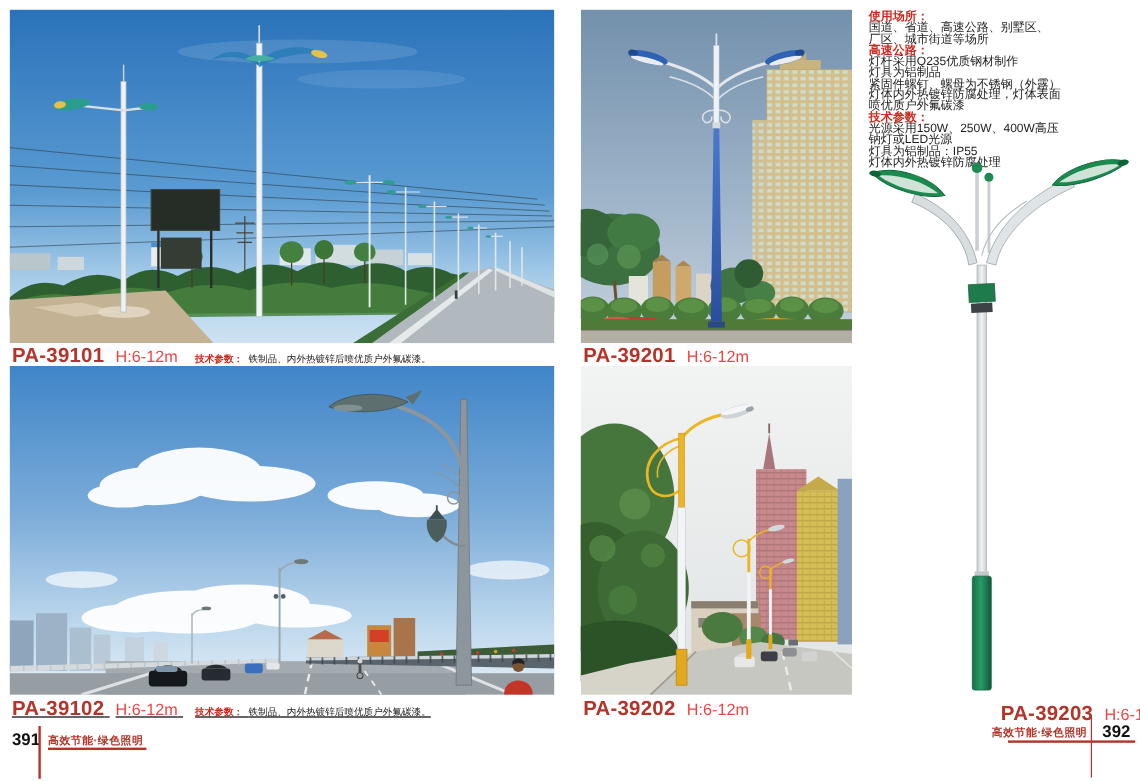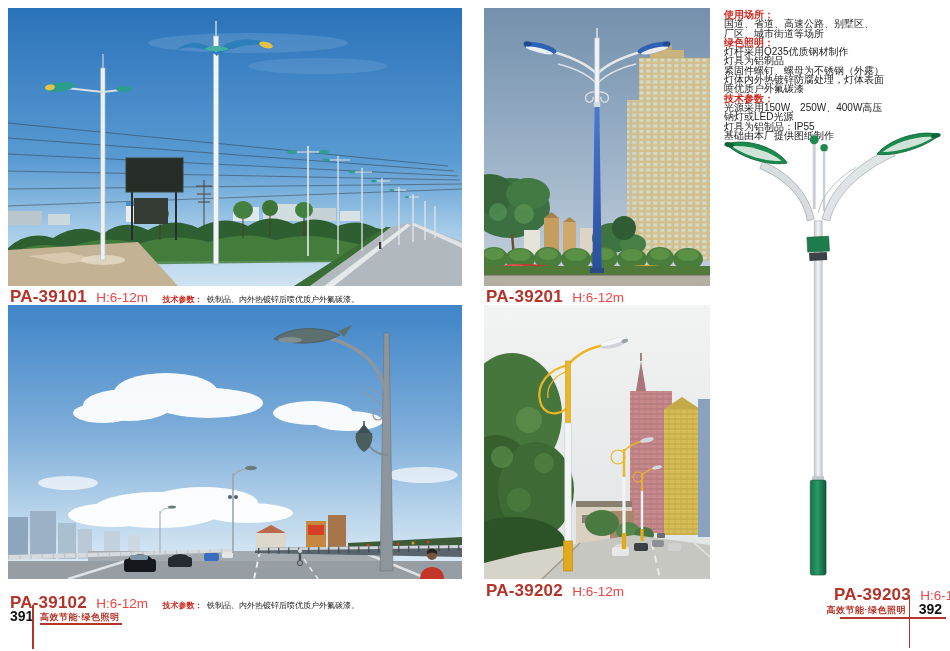--- a/index.html
+++ b/index.html
@@ -233,21 +233,21 @@
       <path d="M266,34 C280,22 312,20 332,30 C314,40 284,40 266,34 Z" fill="#5d6f6e" stroke="#47585a" stroke-width="0.8"></path>
       <path d="M330,26 L344,20 L336,32 Z" fill="#5d6f6e"></path>
       <ellipse cx="282" cy="35" rx="12" ry="3" fill="#8ea0a0" opacity="0.7"></ellipse>
       <path d="M380,150 C368,150 360,142 357,134" stroke="#828c92" stroke-width="2" fill="none"></path>
       <line x1="356" y1="116" x2="356" y2="120" stroke="#3d4f50" stroke-width="1.5"></line>
       <path d="M349,128 L363,128 L356,119 Z" fill="#3d4f50"></path>
       <path d="M348,128 C346,138 352,145 356,147 C360,145 366,138 364,128 Z" fill="#4a5e5e"></path>
     </g>
   </svg>
 
-  <div class="label-row" style="left:10px;top:593px;">
+  <div class="label-row" style="left:10px;top:581px;text-decoration:underline;">
     <span class="code">PA-39102</span>
     <span class="hval">H:6-12m</span>
     <span class="slabel">技术参数：</span>
     <span class="stext">铁制品、内外热镀锌后喷优质户外氟碳漆。</span>
   </div>
 
   <svg class="photo" style="left:484px;top:8px;" width="226" height="278" viewBox="0 0 226 278">
     <defs>
       <linearGradient id="sky3" x1="0" y1="0" x2="0" y2="1">
         <stop offset="0" stop-color="#7390ac"></stop>
@@ -436,31 +436,31 @@
 
   <div class="label-row" style="left:486px;top:581px;">
     <span class="code">PA-39202</span>
     <span class="hval">H:6-12m</span>
   </div>
 
   <div class="desc">
     <div class="hd">使用场所：</div>
     <div>国道、省道、高速公路、别墅区、</div>
     <div>厂区、城市街道等场所</div>
-    <div class="hd">绿色照明：</div>
+    <div class="hd">高速公路：</div>
     <div>灯杆采用Q235优质钢材制作</div>
     <div>灯具为铝制品</div>
     <div>紧固件螺钉、螺母为不锈钢（外露）</div>
     <div>灯体内外热镀锌防腐处理，灯体表面</div>
     <div>喷优质户外氟碳漆</div>
     <div class="hd">技术参数：</div>
     <div>光源采用150W、250W、400W高压</div>
     <div>钠灯或LED光源</div>
     <div>灯具为铝制品：IP55</div>
-    <div>基础由本厂提供图纸制作</div>
+    <div>灯体内外热镀锌防腐处理</div>
   </div>
 
   <svg class="photo" style="left:718px;top:118px;" width="230" height="465" viewBox="0 0 230 470">
     <defs>
       <linearGradient id="poleg" x1="0" y1="0" x2="1" y2="0">
         <stop offset="0" stop-color="#c6cccf"></stop>
           <stop offset="0.5" stop-color="#f2f4f5"></stop>
           <stop offset="1" stop-color="#c6cccf"></stop>
       </linearGradient>
       <linearGradient id="baseg" x1="0" y1="0" x2="1" y2="0">

